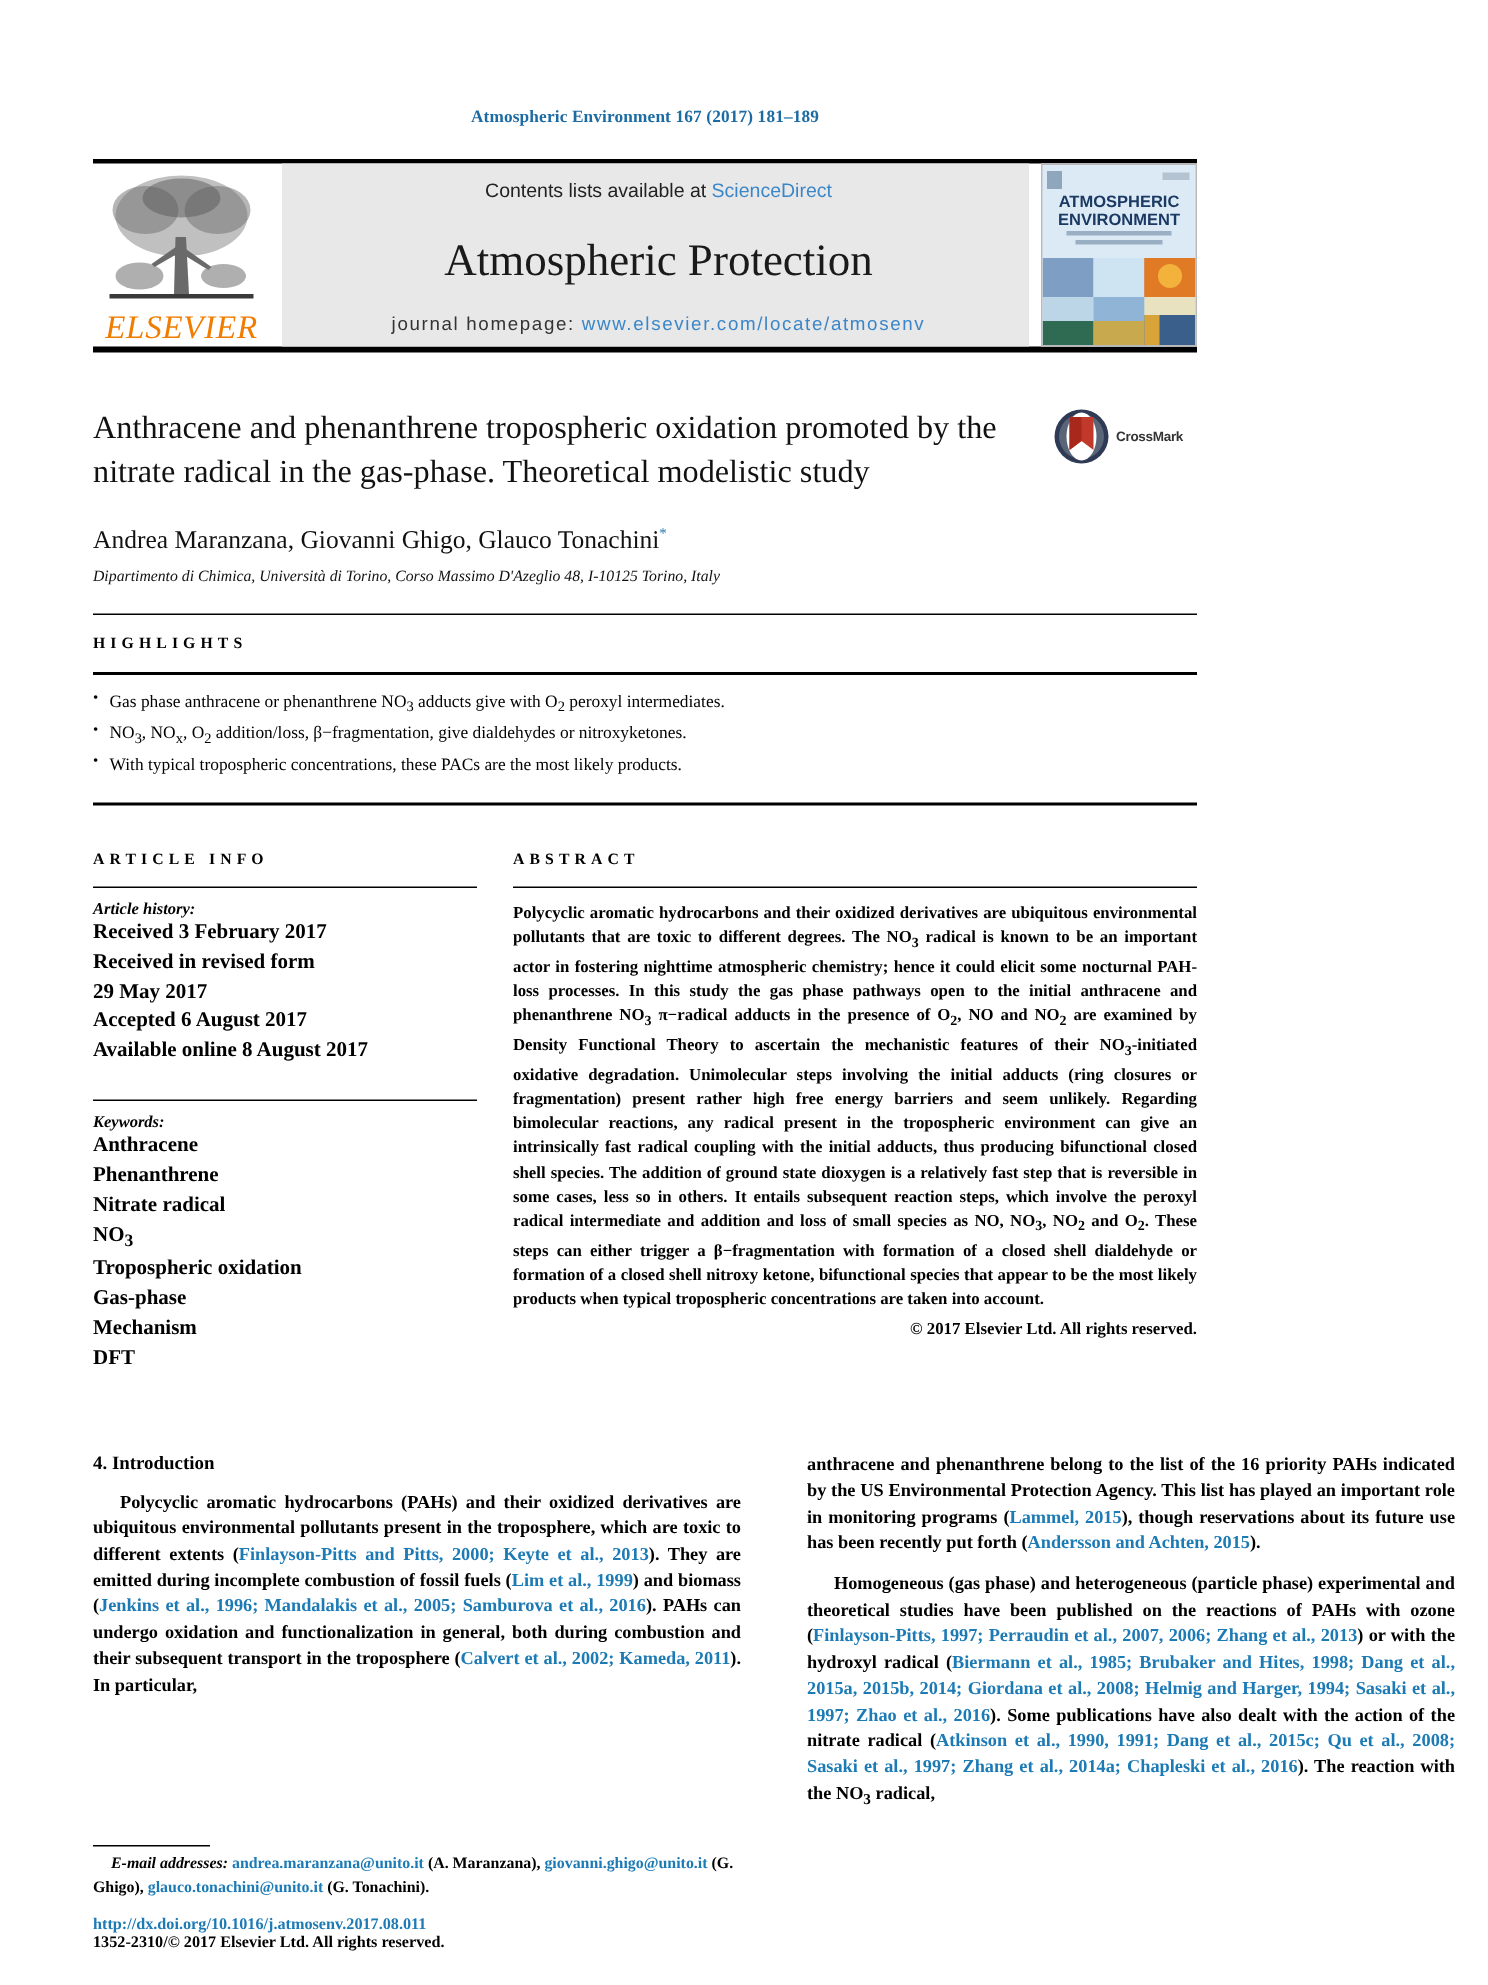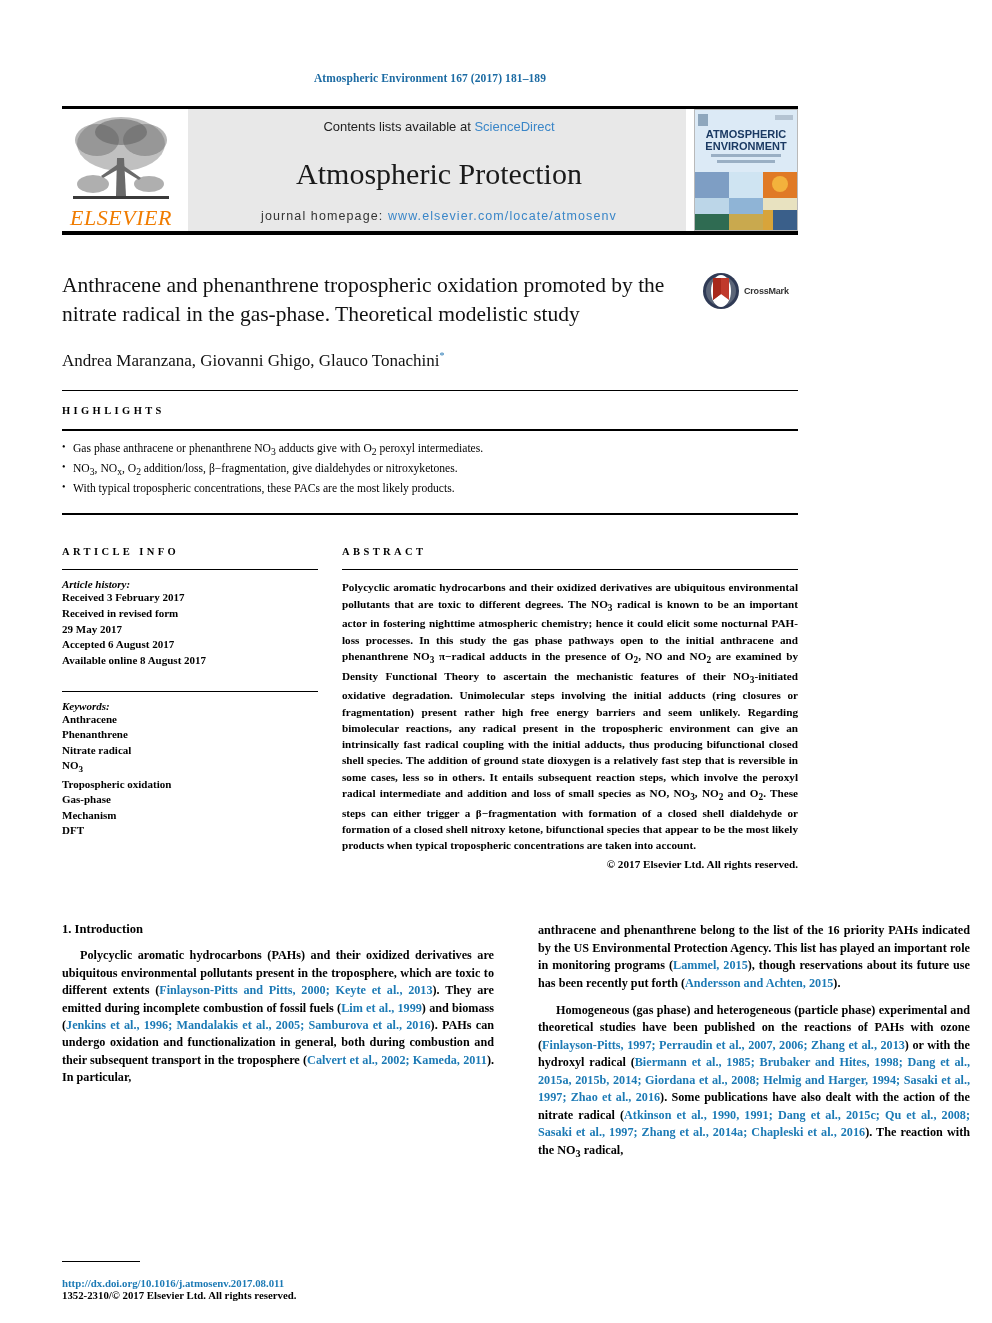--- a/index.html
+++ b/index.html
@@ -191,21 +191,21 @@
   .col-abs  { flex: 1 1 auto; margin-left: 24px; }
 
   .sub-rule { border-top: 1.6px solid #000; margin-top: 12px; }
   .info-head, .info-kw-head {
     font-style: italic;
     font-weight: bold;
     font-size: 11px;
     margin: 0;
   }
   .info-line {
-    font-size: 11px;
+    font-size: 14px;
     line-height: 1.42;
     font-weight: bold;
   }
   .info-block { margin-top: 8px; }
   .kw-block { margin-top: 22px; }
   .kw-block .sub-rule { margin-bottom: 8px; }
 
   .abs-para {
     font-size: 11.2px;
     line-height: 1.45;
@@ -343,20 +343,21 @@
         <ellipse cx="19" cy="19" rx="10" ry="16" fill="#ffffff"></ellipse>
         <path d="M11 6 L27 6 L27 28 L19 22 L11 28 Z" fill="#c0392b"></path>
         <path d="M19 6 L19 22 L11 28 L11 6 Z" fill="#a8291c"></path>
       </svg>
       <span class="crossmark-text">CrossMark</span>
     </div>
 
     <div class="authors">
       <span>Andrea Maranzana, Giovanni Ghigo, Glauco Tonachini</span><sup>*</sup>
     </div>
+    <div class="affiliation">Dipartimento di Chimica, Università di Torino, Corso Massimo D'Azeglio 48, I-10125 Torino, Italy</div>
     <div class="thin-rule"></div>
   </div>
 
   <div>
     <div class="sec-label">HIGHLIGHTS</div>
     <div class="hl-rule"></div>
     <ul class="hl-list">
       <li><span>Gas phase anthracene or phenanthrene NO<sub>3</sub> adducts give with O<sub>2</sub> peroxyl intermediates.</span></li>
       <li><span>NO<sub>3</sub>, NO<sub>x</sub>, O<sub>2</sub> addition/loss, β−fragmentation, give dialdehydes or nitroxyketones.</span></li>
       <li><span>With typical tropospheric concentrations, these PACs are the most likely products.</span></li>
@@ -394,29 +395,33 @@
     <div class="col-abs">
       <div class="sec-label">ABSTRACT</div>
       <div class="sub-rule"></div>
       <p class="abs-para">Polycyclic aromatic hydrocarbons and their oxidized derivatives are ubiquitous environmental pollutants that are toxic to different degrees. The NO<sub>3</sub> radical is known to be an important actor in fostering nighttime atmospheric chemistry; hence it could elicit some nocturnal PAH-loss processes. In this study the gas phase pathways open to the initial anthracene and phenanthrene NO<sub>3</sub> π−radical adducts in the presence of O<sub>2</sub>, NO and NO<sub>2</sub> are examined by Density Functional Theory to ascertain the mechanistic features of their NO<sub>3</sub>-initiated oxidative degradation. Unimolecular steps involving the initial adducts (ring closures or fragmentation) present rather high free energy barriers and seem unlikely. Regarding bimolecular reactions, any radical present in the tropospheric environment can give an intrinsically fast radical coupling with the initial adducts, thus producing bifunctional closed shell species. The addition of ground state dioxygen is a relatively fast step that is reversible in some cases, less so in others. It entails subsequent reaction steps, which involve the peroxyl radical intermediate and addition and loss of small species as NO, NO<sub>3</sub>, NO<sub>2</sub> and O<sub>2</sub>. These steps can either trigger a β−fragmentation with formation of a closed shell dialdehyde or formation of a closed shell nitroxy ketone, bifunctional species that appear to be the most likely products when typical tropospheric concentrations are taken into account.</p>
       <div class="abs-copyright">© 2017 Elsevier Ltd. All rights reserved.</div>
     </div>
   </div>
 
   <div class="body-cols">
     <div class="bcol left">
-      <div class="h2">1. Introduction</div>
+      <div class="h2">4. Introduction</div>
       <p class="bpara" id="intro-left"><span>Polycyclic aromatic hydrocarbons (PAHs) and their oxidized derivatives are ubiquitous environmental pollutants present in the troposphere, which are toxic to different extents (</span><span class="ref">Finlayson-Pitts and Pitts, 2000; Keyte et al., 2013</span><span>). They are emitted during incomplete combustion of fossil fuels (</span><span class="ref">Lim et al., 1999</span><span>) and biomass (</span><span class="ref">Jenkins et al., 1996; Mandalakis et al., 2005; Samburova et al., 2016</span><span>). PAHs can undergo oxidation and functionalization in general, both during combustion and their subsequent transport in the troposphere (</span><span class="ref">Calvert et al., 2002; Kameda, 2011</span><span>). In particular,</span></p>
     </div>
     <div class="bcol right">
       <p class="bpara noindent" id="intro-right-1"><span>anthracene and phenanthrene belong to the list of the 16 priority PAHs indicated by the US Environmental Protection Agency. This list has played an important role in monitoring programs (</span><span class="ref">Lammel, 2015</span><span>), though reservations about its future use has been recently put forth (</span><span class="ref">Andersson and Achten, 2015</span><span>).</span></p>
       <p class="bpara" id="intro-right-2"><span>Homogeneous (gas phase) and heterogeneous (particle phase) experimental and theoretical studies have been published on the reactions of PAHs with ozone (</span><span class="ref">Finlayson-Pitts, 1997; Perraudin et al., 2007, 2006; Zhang et al., 2013</span><span>) or with the hydroxyl radical (</span><span class="ref">Biermann et al., 1985; Brubaker and Hites, 1998; Dang et al., 2015a, 2015b, 2014; Giordana et al., 2008; Helmig and Harger, 1994; Sasaki et al., 1997; Zhao et al., 2016</span><span>). Some publications have also dealt with the action of the nitrate radical (</span><span class="ref">Atkinson et al., 1990, 1991; Dang et al., 2015c; Qu et al., 2008; Sasaki et al., 1997; Zhang et al., 2014a; Chapleski et al., 2016</span><span>). The reaction with the NO<sub>3</sub> radical,</span></p>
     </div>
   </div>
 
   <div class="footnote">
     <div class="fn-rule"></div>
+    <div class="fn-line indent">
+      <span class="fn-italic">E-mail addresses:</span>
+      <span id="fn-emails"><span class="mail">andrea.maranzana@unito.it</span><span> (A. Maranzana), </span><span class="mail">giovanni.ghigo@unito.it</span><span> (G. Ghigo), </span><span class="mail">glauco.tonachini@unito.it</span><span> (G. Tonachini).</span></span>
+    </div>
     <div class="fn-gap"></div>
     <div class="doi">http://dx.doi.org/10.1016/j.atmosenv.2017.08.011</div>
     <div class="issn">1352-2310/© 2017 Elsevier Ltd. All rights reserved.</div>
   </div>
 
 </div>
 
 </body></html>

